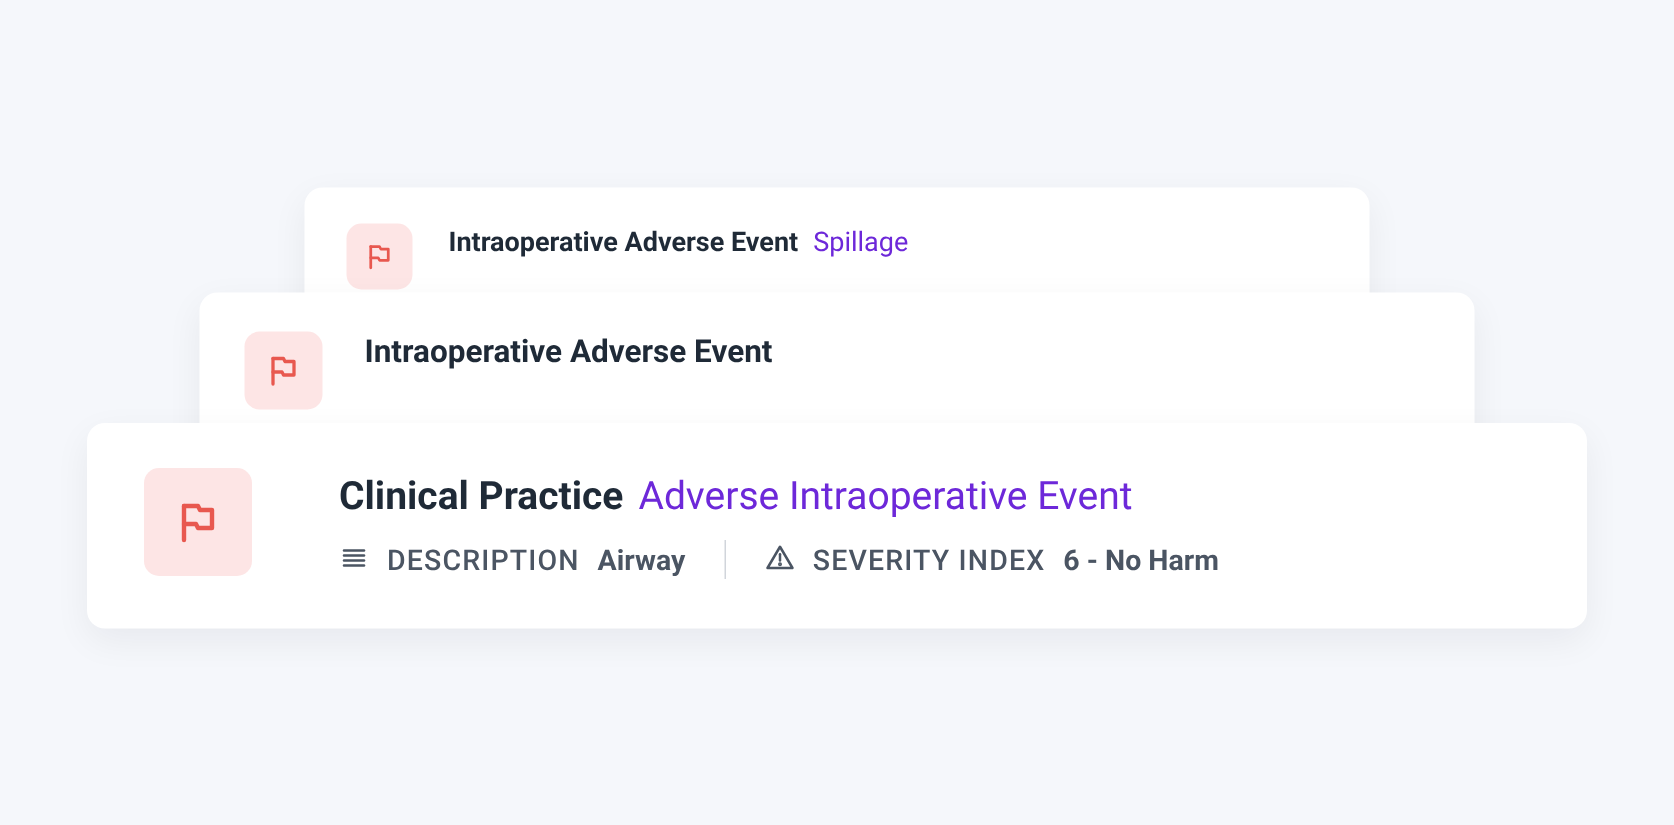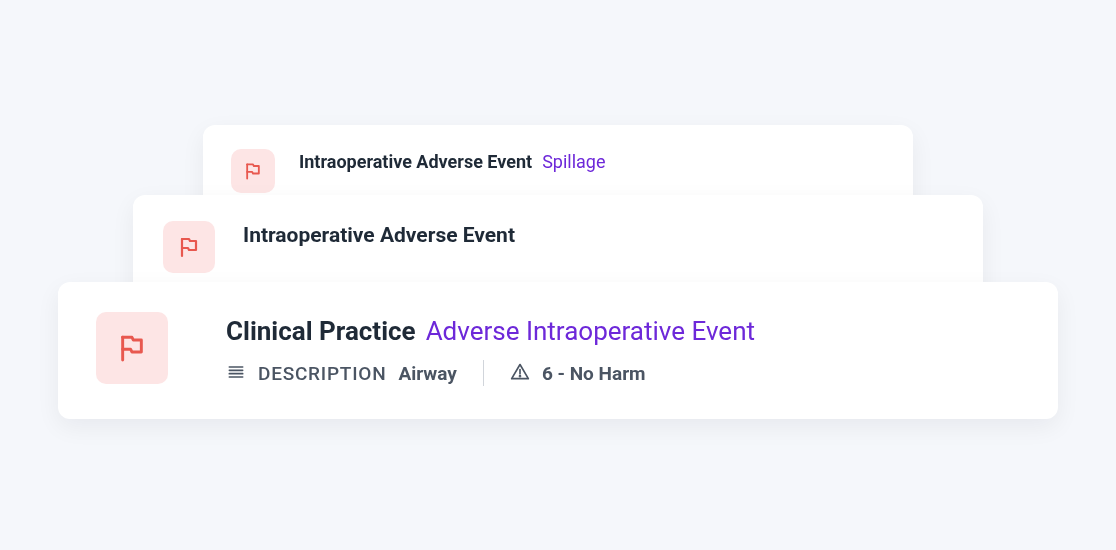--- a/index.html
+++ b/index.html
@@ -210,19 +210,20 @@
         </div>
         <div class="divider"></div>
         <div class="detail-item">
           <span class="inline-icon">
             <svg viewBox="0 0 24 24" fill="none" stroke="#4b5563" stroke-width="2" stroke-linecap="round" stroke-linejoin="round">
               <path d="M12 3 L22 20 H2 Z"></path>
               <line x1="12" y1="9" x2="12" y2="14"></line>
               <circle cx="12" cy="17" r="0.6" fill="#4b5563"></circle>
             </svg>
           </span>
+          <span class="detail-label">SEVERITY INDEX</span>
           <span class="detail-value">6 - No Harm</span>
         </div>
       </div>
     </div>
   </div>
 
 </div>
 
 </body></html>

